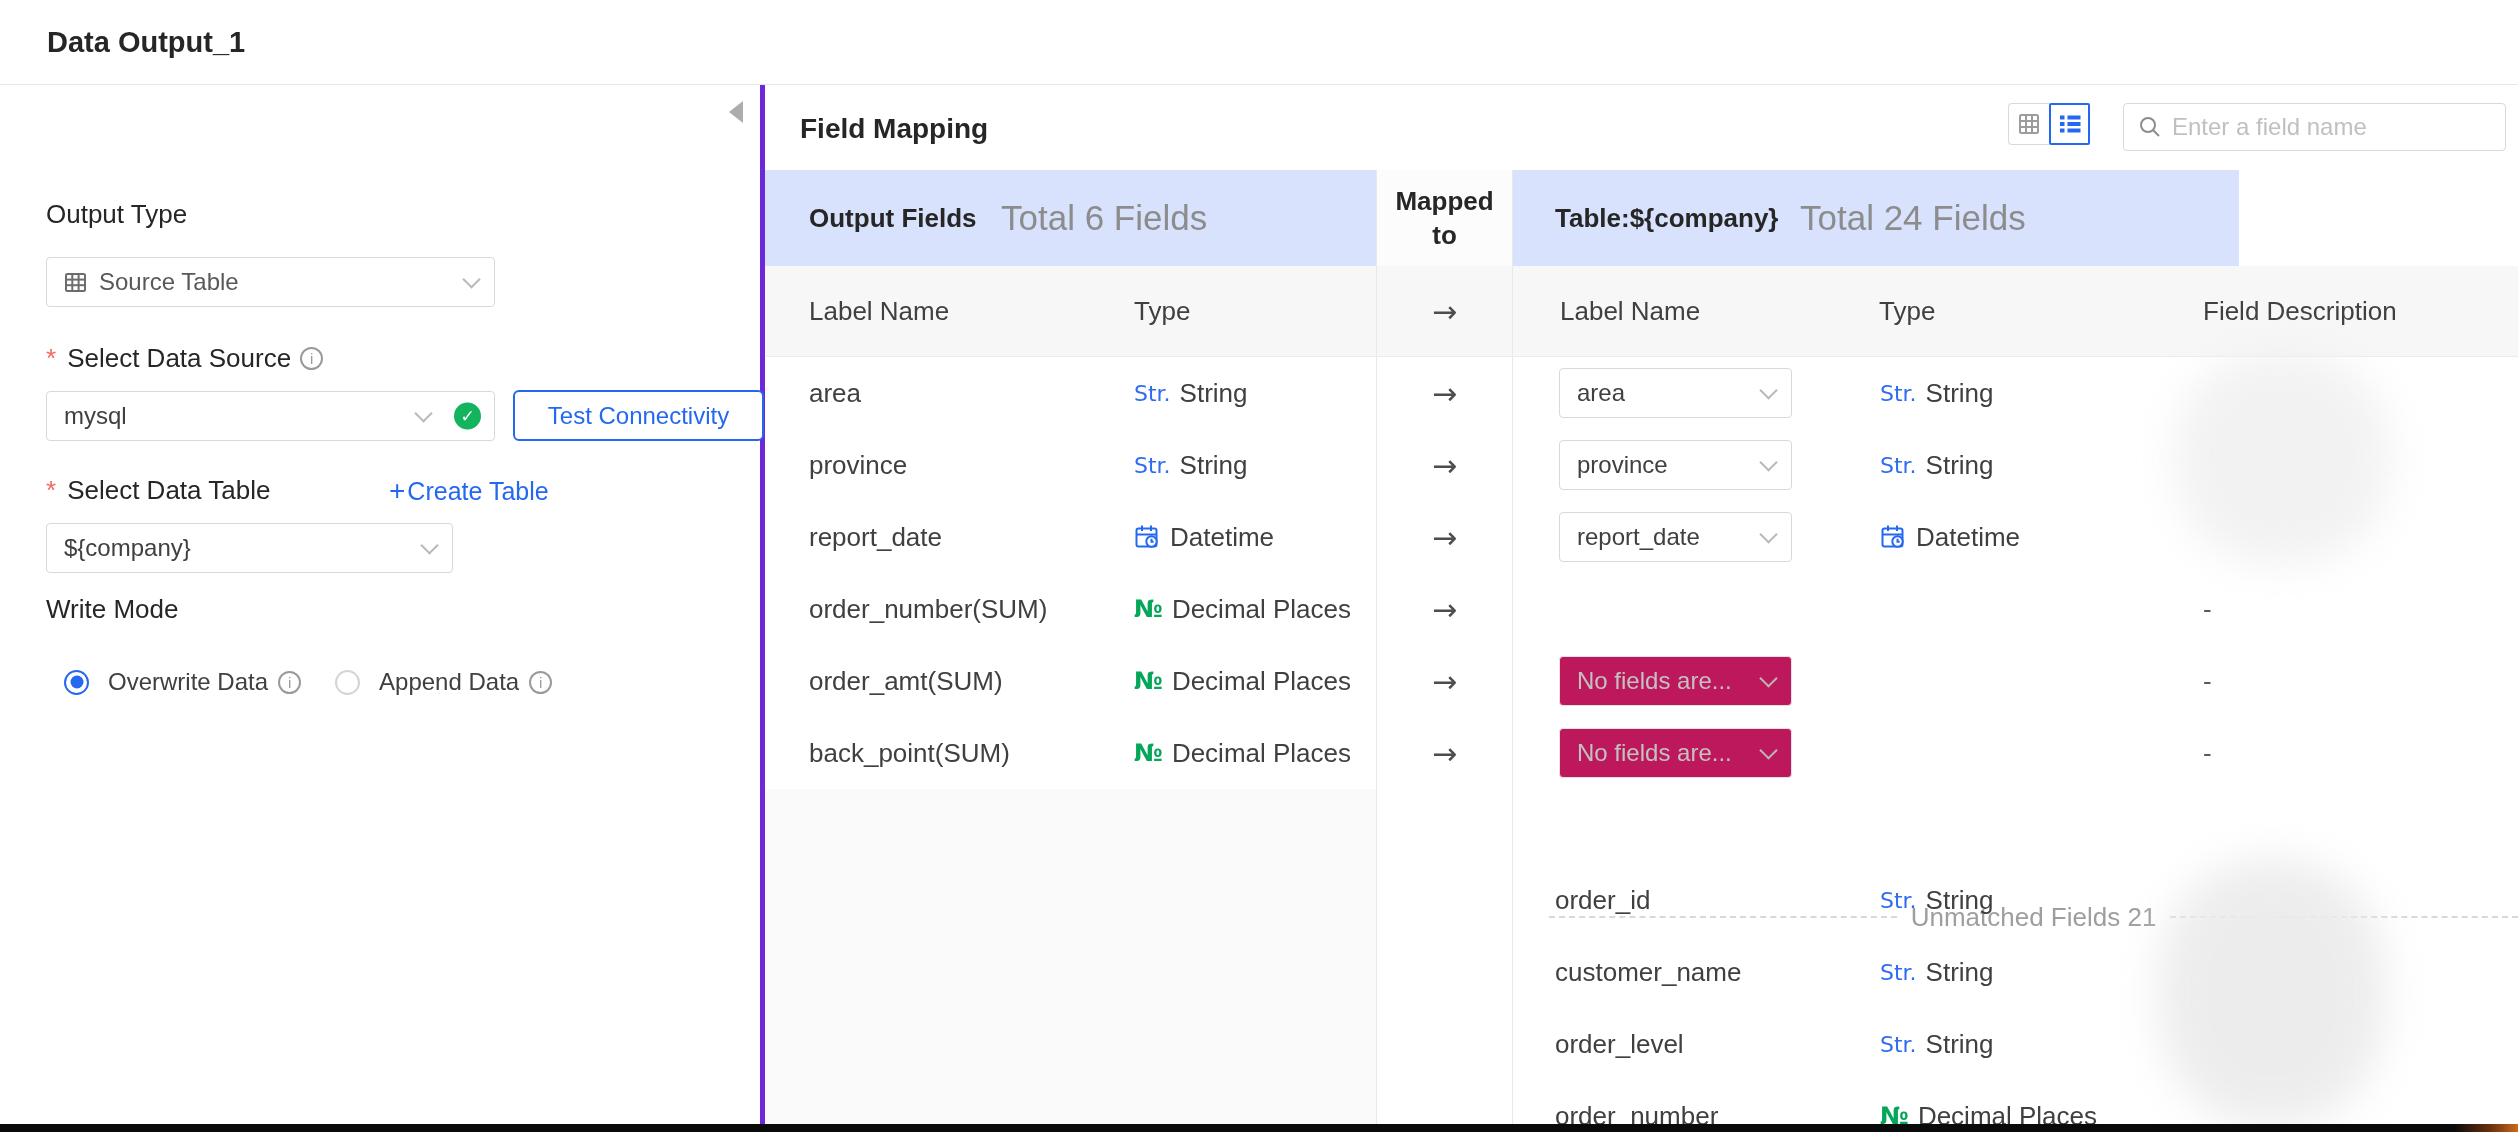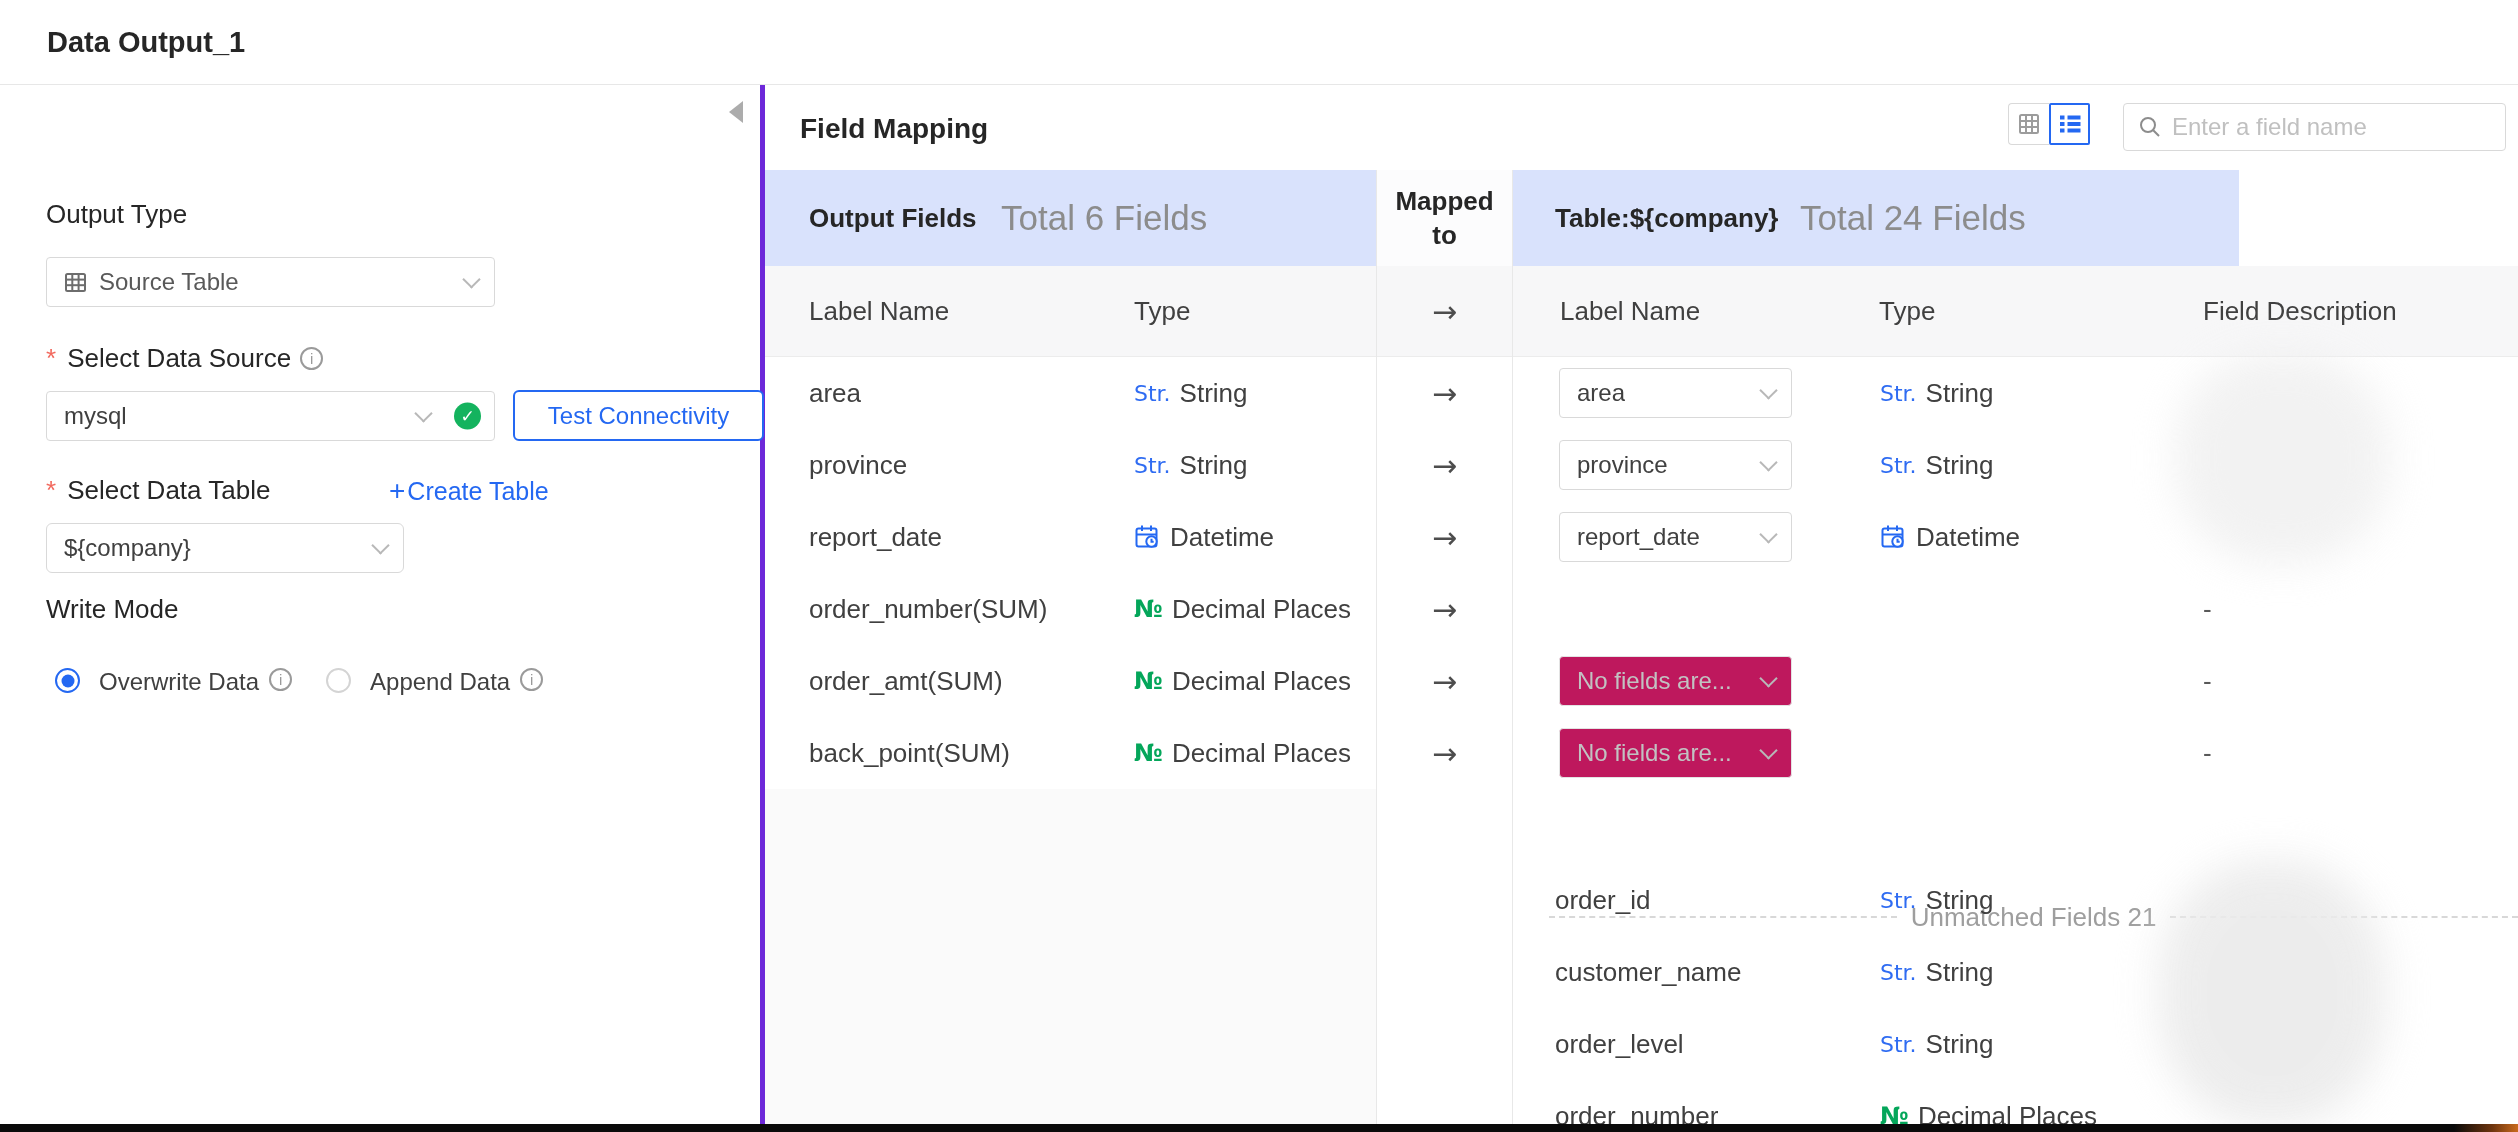--- a/index.html
+++ b/index.html
@@ -32,21 +32,21 @@
     color:#9a9a9a; font-size:15px; align-items:center; justify-content:center; font-style:normal; }
   .check-badge { position:absolute; right:13px; top:50%; transform:translateY(-50%);
     width:27px; height:27px; border-radius:50%; background:#14b35e; color:#fff;
     display:flex; align-items:center; justify-content:center; font-size:17px; font-weight:700; }
   .btn-outline { position:absolute; left:513px; top:305px; width:251px; height:51px;
     border:2px solid #2468f2; border-radius:6px; background:#fff; color:#2468f2;
     font-size:24px; display:flex; align-items:center; justify-content:center; cursor:pointer;
     font-family:inherit; }
   .link-blue { position:absolute; color:#2468f2; font-size:25px; display:flex; align-items:center; cursor:pointer; }
   .link-blue .plus { font-size:28px; margin-right:2px; font-weight:400; }
-  .radio-row { position:absolute; left:55px; top:583px; display:flex; }
+  .radio-row { position:absolute; left:64px; top:583px; display:flex; align-items:center; }
   .radio { width:25px; height:25px; border-radius:50%; position:relative; }
   .radio.on { border:2px solid #2468f2; }
   .radio.on::after { content:""; position:absolute; left:50%; top:50%; transform:translate(-50%,-50%);
     width:13px; height:13px; border-radius:50%; background:#2468f2; }
   .radio.off { border:2px solid #d4d4d4; background:#fff; }
   .radio-label { font-size:24px; color:#404040; margin:0 10px 0 19px; }
   
   .right-panel { position:absolute; left:765px; top:85px; width:1753px; height:1047px; background:#fff; }
   .fm-title { position:absolute; left:35px; top:28px; font-size:28px; font-weight:600; color:#262626; }
   .view-toggle { position:absolute; left:1243px; top:18px; display:flex; }
@@ -150,21 +150,21 @@
 
     <div class="form-label" style="left:46px; top:390px;">
       <span class="req">*</span>
       <span>Select Data Table</span>
     </div>
     <div class="link-blue" style="left:389px; top:390px;">
       <span class="plus">+</span>
       <span>Create Table</span>
     </div>
 
-    <div class="select" style="left:46px; top:438px; width:358px; height:50px;border-radius:6px;">
+    <div class="select" style="left:46px; top:438px; width:407px; height:50px;">
       <span class="val">${company}</span>
       <i class="chev"></i>
     </div>
 
     <div class="form-label" style="left:46px; top:509px;">
       <span>Write Mode</span>
     </div>
 
     <div class="radio-row">
       <span class="radio on"></span>

